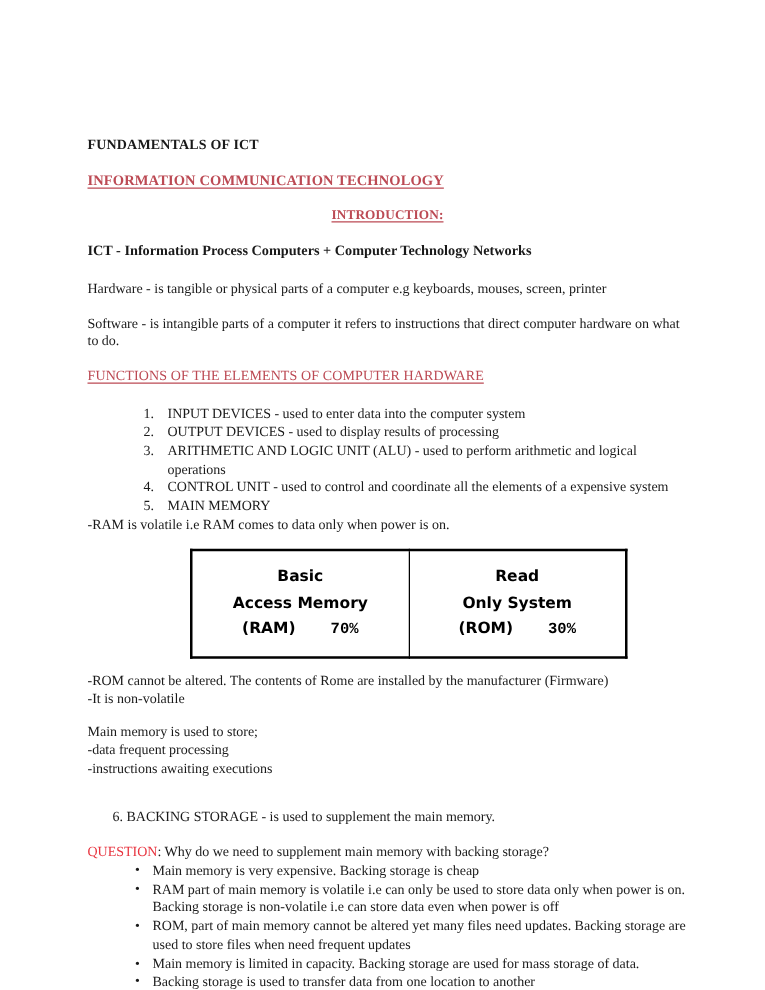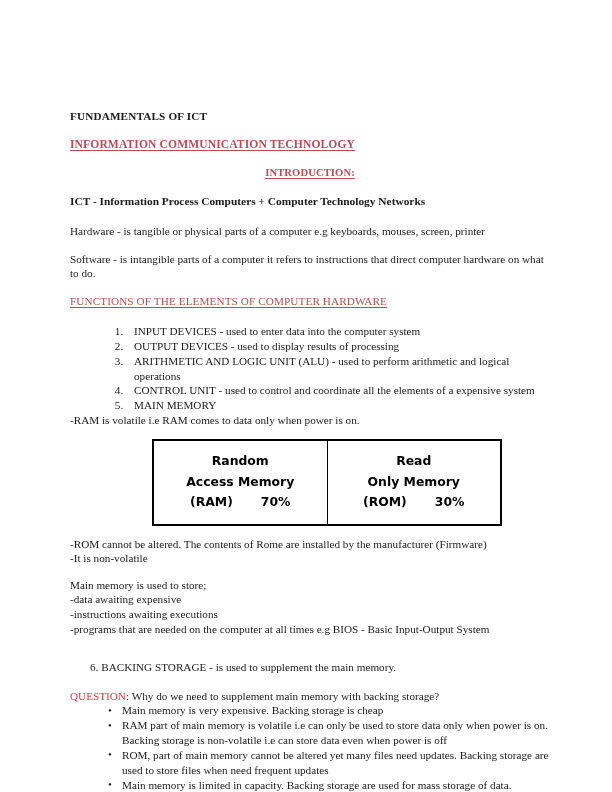--- a/index.html
+++ b/index.html
@@ -91,21 +91,21 @@
     padding: 10px 6px 12px 6px;
     text-align: center;
     vertical-align: top;
     font-family: "DejaVu Sans", "Liberation Sans", sans-serif;
     font-weight: bold;
     font-size: 12.4px;
     line-height: 1.62;
     color: #000000;
   }
   .memtable td .ln { display: block; }
-  .memtable td .pct { margin-left: 28px; }
+  .memtable td .pct { margin-left: 28px; font-family: Liberation Mono, monospace; }
   .post-table {
     margin-top: 11px;
     font-size: 11.2px;
     line-height: 1.3;
   }
   .block-gap { height: 12px; }
   .backing-line {
     font-size: 11.2px;
     margin: 24px 0 0 20px;
     line-height: 1.3;
@@ -165,45 +165,44 @@
     <li>CONTROL UNIT - used to control and coordinate all the elements of a expensive system</li>
     <li>MAIN MEMORY</li>
   </ol>
 
   <div class="after-list">-RAM is volatile i.e RAM comes to data only when power is on.</div>
 
   <table class="memtable">
     <tbody>
         <tr>
       <td>
-        <span class="ln">Random</span>
+        <span class="ln">Basic</span>
         <span class="ln">Access Memory</span>
         <span class="ln"><span>(RAM)</span><span class="pct">70%</span></span>
       </td>
       <td>
         <span class="ln">Read</span>
-        <span class="ln">Only Memory</span>
+        <span class="ln">Only System</span>
         <span class="ln"><span>(ROM)</span><span class="pct">30%</span></span>
       </td>
     </tr>
   </tbody>
     </table>
 
   <div class="post-table">
     <p class="body tight">-ROM cannot be altered. The contents of Rome are installed by the manufacturer (Firmware)</p>
     <p class="body tight">-It is non-volatile</p>
   </div>
 
   <div class="block-gap"></div>
 
   <div>
     <p class="body tight">Main memory is used to store;</p>
-    <p class="body tight">-data awaiting expensive</p>
+    <p class="body tight">-data frequent processing</p>
     <p class="body tight">-instructions awaiting executions</p>
-    <p class="body tight">-programs that are needed on the computer at all times e.g BIOS - Basic Input-Output System</p>
   </div>
 
   <div class="backing-line">6. BACKING STORAGE - is used to supplement the main memory.</div>
 
   <div class="question-line"><span class="q-label">QUESTION</span><span>: Why do we need to supplement main memory with backing storage?</span></div>
 
   <ul class="bullets">
     <li>Main memory is very expensive. Backing storage is cheap</li>
     <li>RAM part of main memory is volatile i.e can only be used to store data only when power is on. Backing storage is non-volatile i.e can store data even when power is off</li>
     <li>ROM, part of main memory cannot be altered yet many files need updates. Backing storage are used to store files when need frequent updates</li>

